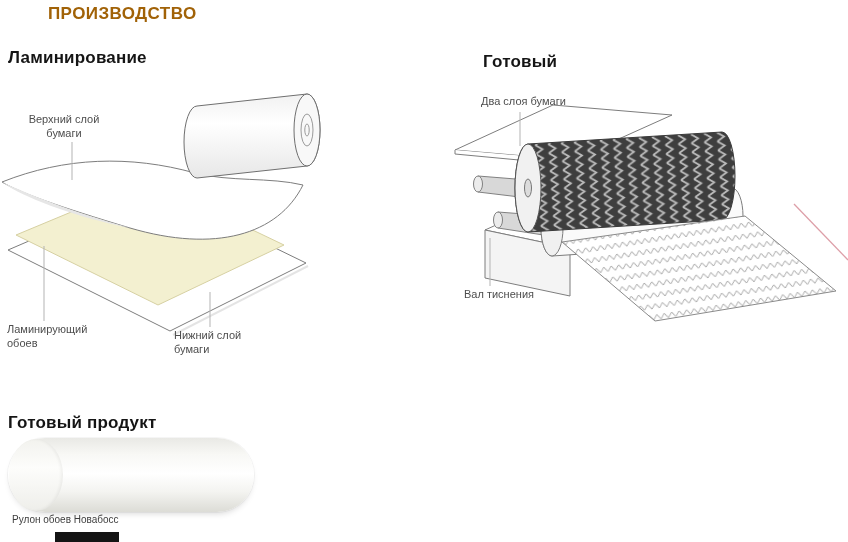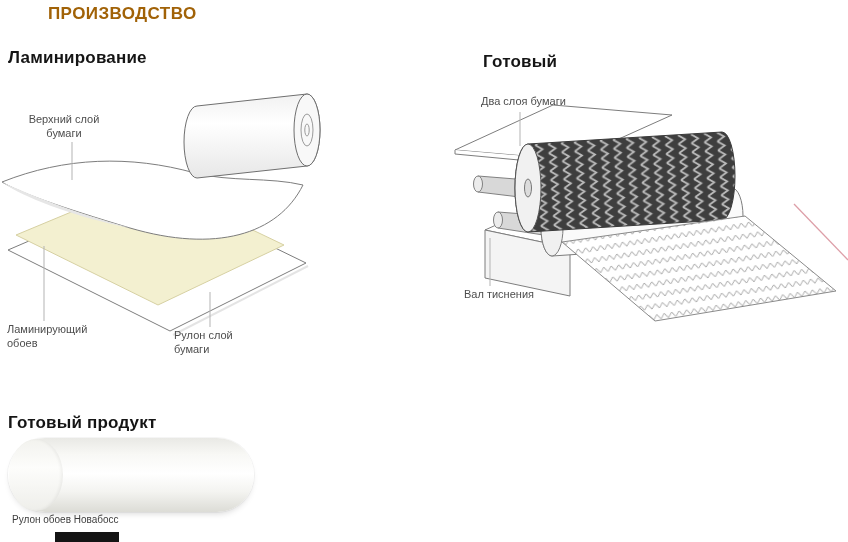--- a/index.html
+++ b/index.html
@@ -87,21 +87,21 @@
     <ellipse cx="307" cy="45" rx="6" ry="16" fill="none" stroke="#9a9a9a" stroke-width="1"></ellipse>
     <ellipse cx="307" cy="45" rx="2.2" ry="6" fill="none" stroke="#9a9a9a" stroke-width="1"></ellipse>
 
     <path d="M 72,57 L 72,95" stroke="#b3b3b3" stroke-width="1" fill="none"></path>
     <path d="M 44,161 L 44,236" stroke="#b3b3b3" stroke-width="1" fill="none"></path>
     <path d="M 210,207 L 210,242" stroke="#b3b3b3" stroke-width="1" fill="none"></path>
   </svg>
 
   <div class="lbl top-layer">Верхний слой бумаги</div>
   <div class="lbl glue">Ламинирующий обоев</div>
-  <div class="lbl bottom-layer">Рулон слой бумаги</div>
+  <div class="lbl bottom-layer">Нижний слой бумаги</div>
 
   <div class="h2 emb">Готовый</div>
 
   <svg class="diagram emb-d" width="398" height="248" viewBox="0 0 398 248">
     <defs>
       <pattern id="zzDark" width="13" height="18" patternUnits="userSpaceOnUse" patternTransform="rotate(-4)">
         <rect width="13" height="18" fill="#3e3e3e"></rect>
         <path d="M 3,0 L 10,4.5 L 3,9 M 3,9 L 10,13.5 L 3,18" stroke="#bdbdbd" stroke-width="1.8" fill="none"></path>
       </pattern>
       <pattern id="zzLight" width="15" height="11" patternUnits="userSpaceOnUse" patternTransform="rotate(-9)">

